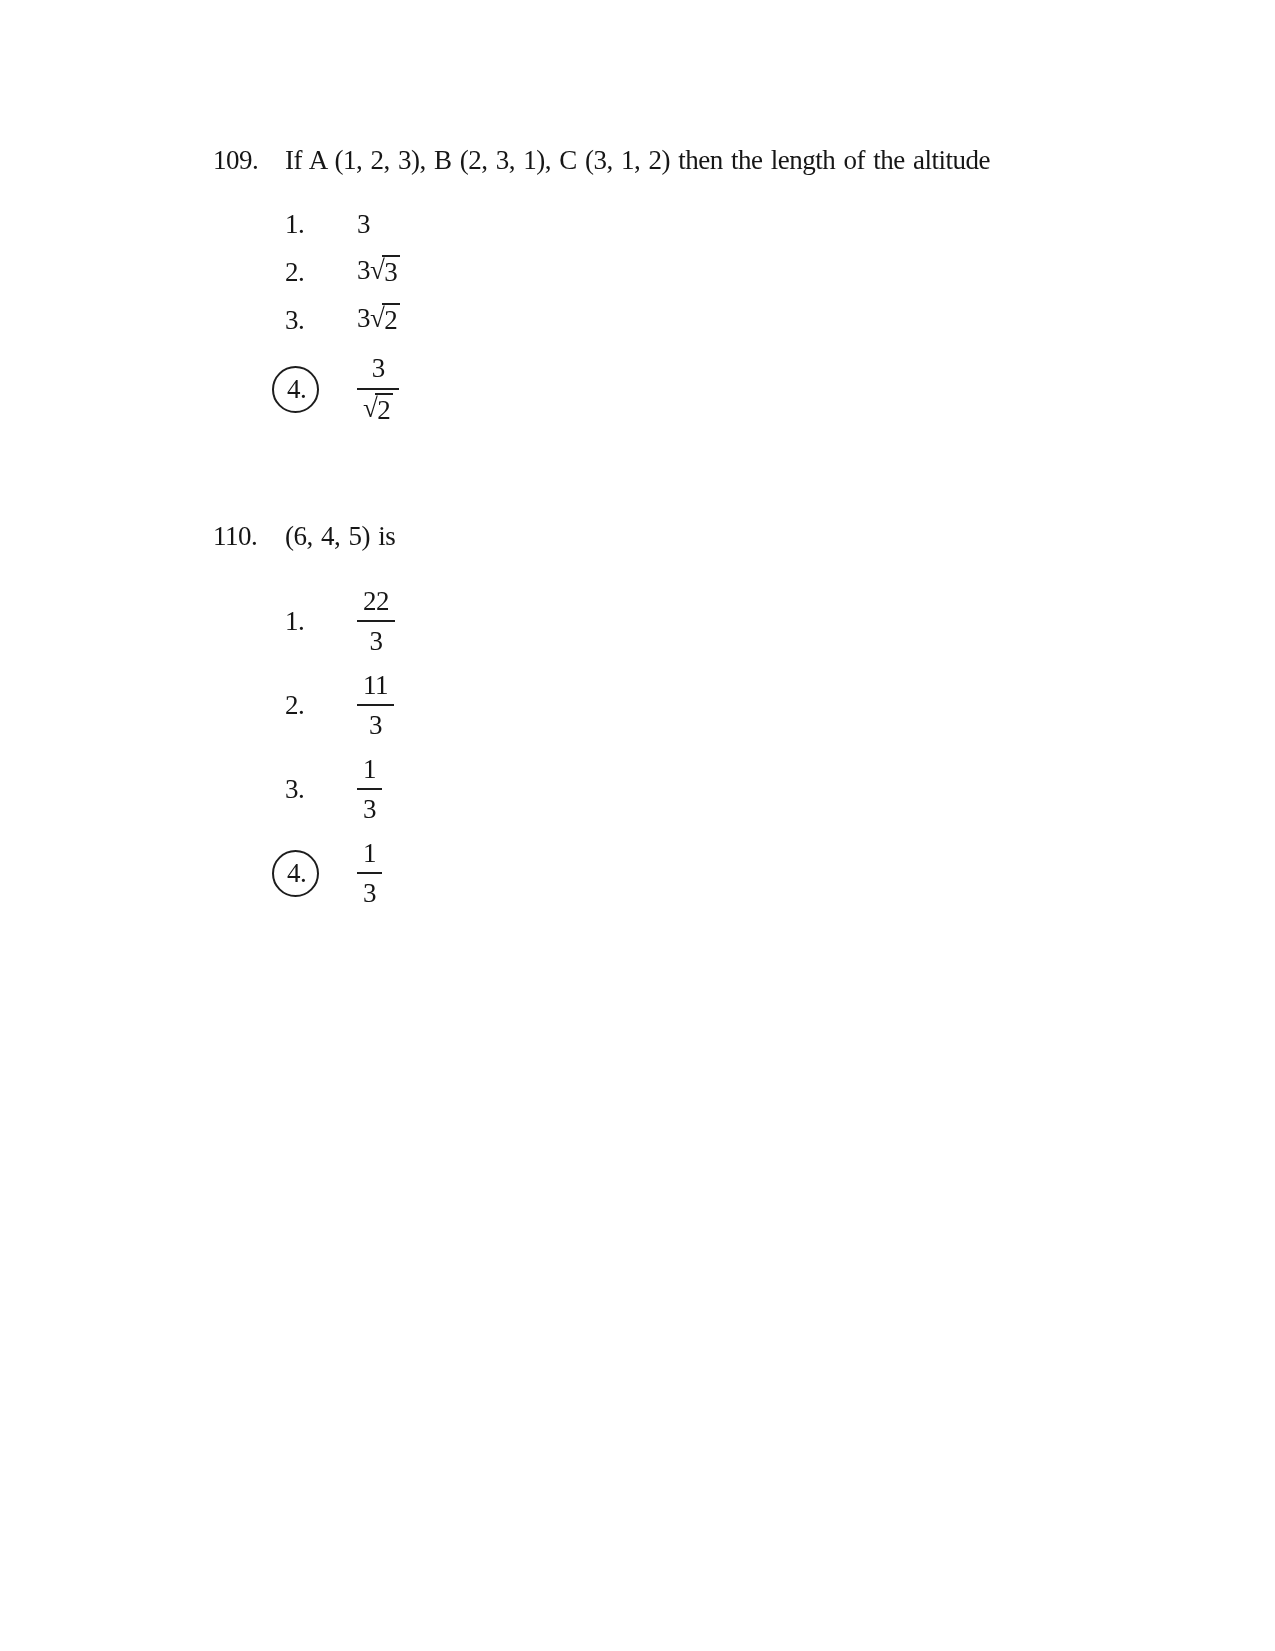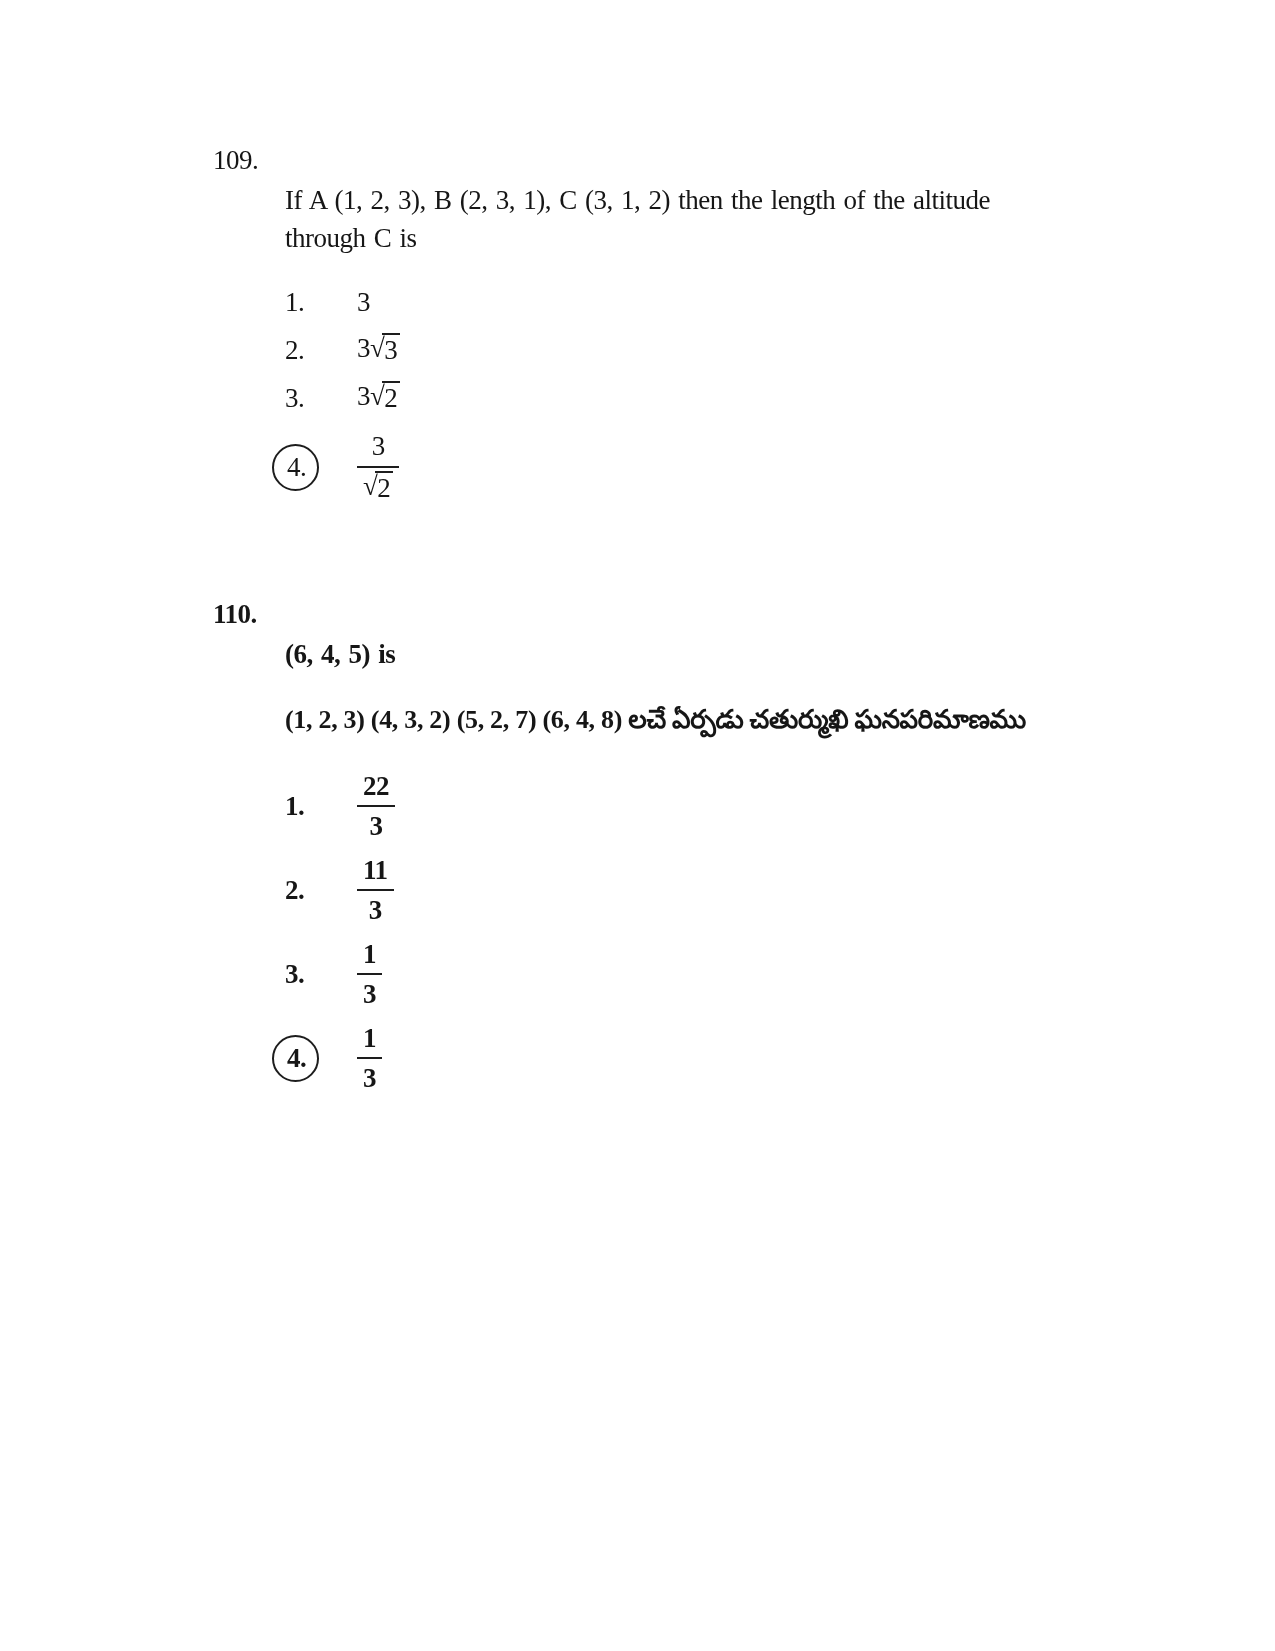--- a/index.html
+++ b/index.html
@@ -8,29 +8,29 @@
     background: #ffffff;
     color: #161616;
     font-family: "Liberation Serif", "DejaVu Serif", serif;
     overflow: hidden;
   }
   .sheet {
     padding: 141px 40px 0 213px;
     width: 1275px;
   }
   .question { display: flex; }
-  .question + .question { margin-top: 82px; font-weight: bold; }
+  .question + .question { margin-top: 82px; }
   .q-num {
     width: 72px;
     flex: 0 0 72px;
     font-size: 27px;
     line-height: 38px;
     letter-spacing: -0.5px;
   }
-  .q-body { flex: 1 1 auto; margin-top: 40px; }
+  .q-body { flex: 1 1 auto; }
   .q-en {
     font-size: 27px;
     line-height: 38px;
     letter-spacing: -0.5px;
     word-spacing: 2px;
     white-space: nowrap;
   }
   .q-te {
     margin-top: 27px;
     font-size: 26px;
@@ -98,21 +98,20 @@
 </style>
 </head>
 <body>
 
 <div class="sheet">
 
   <section class="question">
     <div class="q-num">109.</div>
     <div class="q-body">
       <p class="q-en">If A (1, 2, 3), B (2, 3, 1), C (3, 1, 2) then the length of the altitude</p>
-      <p class="q-en">through C is</p>
 
       <div class="options">
 
         <div class="opt">
           <span class="opt-label">1.</span>
           <span class="opt-value">3</span>
         </div>
 
         <div class="opt">
           <span class="opt-label">2.</span>
@@ -142,21 +141,20 @@
         </div>
 
       </div>
     </div>
   </section>
 
   <section class="question">
     <div class="q-num">110.</div>
     <div class="q-body">
       <p class="q-en">(6, 4, 5) is</p>
-      <p class="q-te">(1, 2, 3) (4, 3, 2) (5, 2, 7) (6, 4, 8) లచే ఏర్పడు చతుర్ముఖి ఘనపరిమాణము</p>
 
       <div class="options">
 
         <div class="opt tall">
           <span class="opt-label">1.</span>
           <span class="opt-value frac">
             <span class="num">22</span>
             <span class="den">3</span>
           </span>
         </div>

